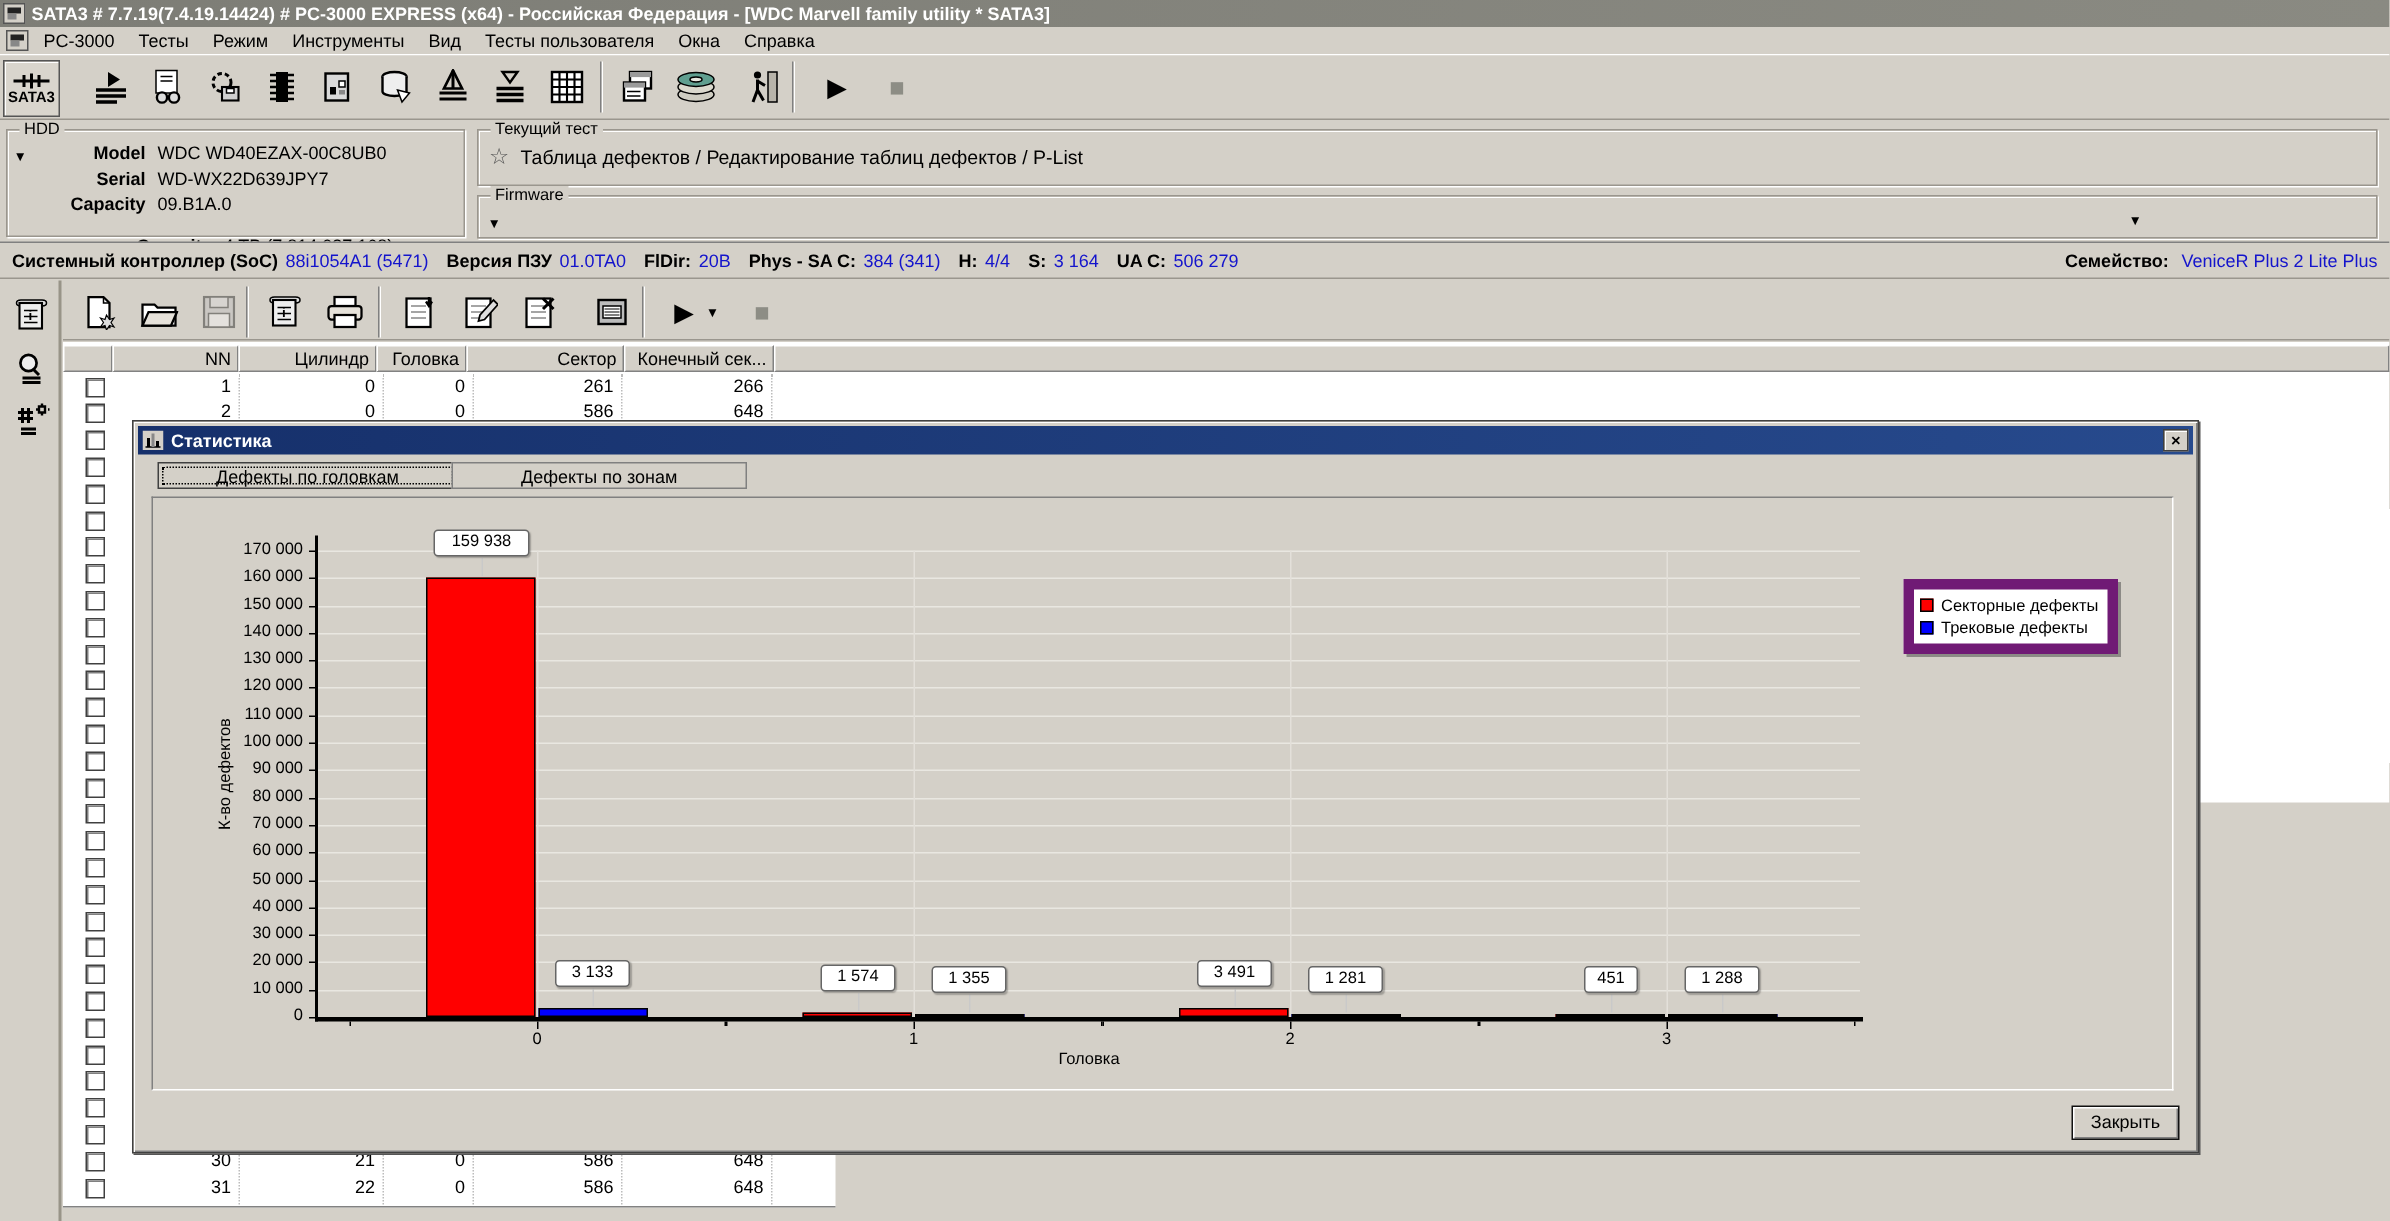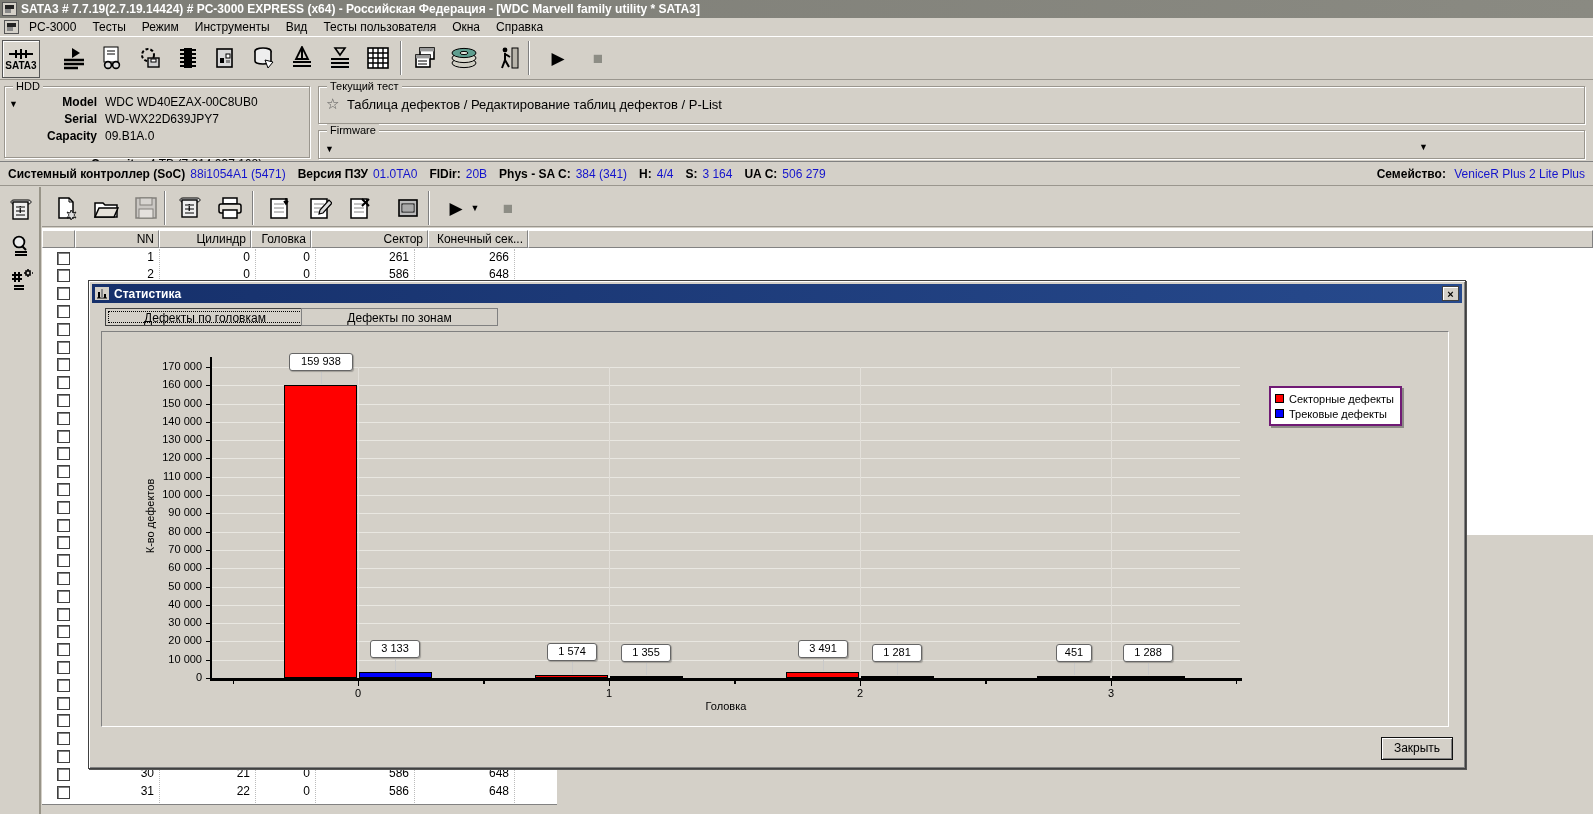--- a/index.html
+++ b/index.html
@@ -66,34 +66,34 @@
   .gridline { position:absolute; height:1px; background:#e9e7e1; }
   .vgridline { position:absolute; width:1px; background:#e3e0da; }
   .ytick-label { position:absolute; width:96px; text-align:right; font-size:11px; }
   .ytick-mark { position:absolute; width:4px; height:1px; background:#000; }
   .xtick-mark { position:absolute; width:1px; background:#000; }
   .xcat-label { position:absolute; width:40px; text-align:center; font-size:11px; }
   .axis { position:absolute; background:#000; }
   .bar { position:absolute; border:1px solid #000; }
   .callout { position:absolute; height:18px; background:#fff; border:1px solid #666; border-radius:3px; box-shadow:1px 1px 1px rgba(0,0,0,.25); font-size:11px; text-align:center; padding-top:1px; }
   .callout-line { position:absolute; width:1px; background:#c9c9c9; }
-  #chart-legend { position:absolute; left:1167px; top:54px; background:#fff; border:2px solid #701a75; box-shadow:2px 2px 0 rgba(80,80,80,.55); padding:3px 6px 3px 4px; }
+  #chart-legend { position:absolute; left:1167px; top:54px; background:#fff; border:7px solid #701a75; box-shadow:2px 2px 0 rgba(80,80,80,.55); padding:3px 6px 3px 4px; }
   .legend-row { display:flex; align-items:center; gap:5px; font-size:11px; height:15px; white-space:nowrap; }
   .swatch { width:9px; height:9px; border:1px solid #000; display:inline-block; }
   #ylabel { position:absolute; left:-62px; top:178px; width:220px; text-align:center; font-size:11px; transform:rotate(-90deg); }
   #xlabel { position:absolute; left:110px; width:1028px; top:368px; text-align:center; font-size:11px; }
 
   svg.icon { display:block; }
 </style>
 </head>
 <body>
 
 <div id="titlebar" class="abs">
   <span class="app-icon"></span>
-  <span>SATA3 # 7.7.19(2.7.19.14424) # PC-3000 EXPRESS (x64) - Российская Федерация - [WDC Marvell family utility * SATA3]</span>
+  <span>SATA3 # 7.7.19(7.4.19.14424) # PC-3000 EXPRESS (x64) - Российская Федерация - [WDC Marvell family utility * SATA3]</span>
 </div>
 
 <div id="menubar" class="abs">
   <span class="app-icon"></span>
   <span><span class="menu-item">PC-3000</span><span class="menu-item">Тесты</span><span class="menu-item">Режим</span><span class="menu-item">Инструменты</span><span class="menu-item">Вид</span><span class="menu-item">Тесты пользователя</span><span class="menu-item">Окна</span><span class="menu-item">Справка</span></span>
 </div>
 
 <div id="toolbar1" class="abs">
   <div class="tbtn pressed" id="sata3-btn">
     <svg class="icon" width="26" height="12" viewBox="0 0 26 12">
@@ -356,21 +356,21 @@
     </div>
 </div>
 
 <div id="table-pane-top" class="abs"></div>
 <div id="table-pane-left" class="abs"></div>
 <div id="table-header" class="abs">
     <div class="hcell" style="width: 33px;"></div>
     <div class="hcell" style="width: 84px;">NN</div>
     <div class="hcell" style="width: 92px;">Цилиндр</div>
     <div class="hcell" style="width: 60px;">Головка</div>
-    <div class="hcell" style="width: 117px; padding-left: 14px;">Сектор</div>
+    <div class="hcell" style="width: 105px; padding-left: 14px;">Сектор</div>
     <div class="hcell" style="width: 100px;">Конечный сек...</div>
     <div class="hcell" style="flex: 1 1 0%;"></div>
   </div>
 <div id="table-body">
     <div class="colsep abs" style="left: 159px; top: 249px; height: 554px;"></div>
     <div class="colsep abs" style="left: 255px; top: 249px; height: 554px;"></div>
     <div class="colsep abs" style="left: 315px; top: 249px; height: 554px;"></div>
     <div class="colsep abs" style="left: 414px; top: 249px; height: 554px;"></div>
     <div class="colsep abs" style="left: 514px; top: 249px; height: 554px;"></div>
     <div class="rowchk abs" style="top: 251.5px;"></div>

